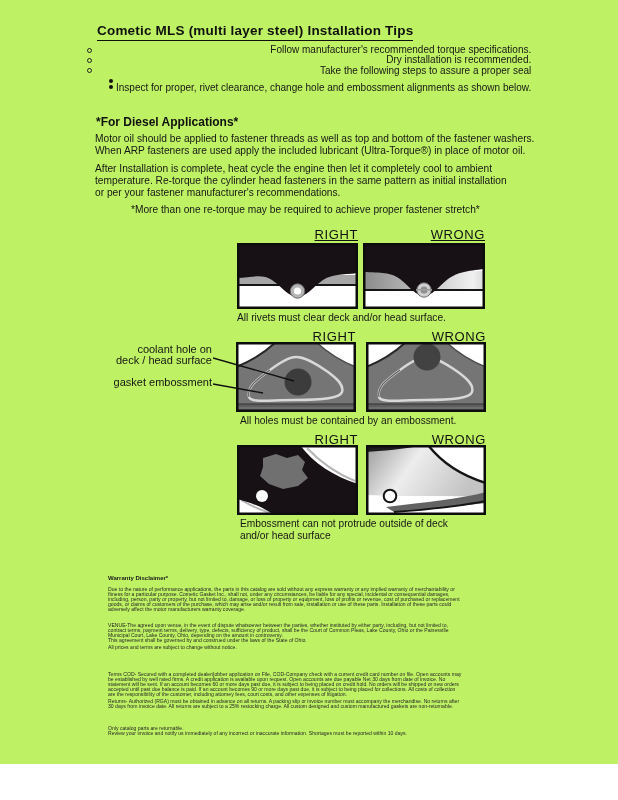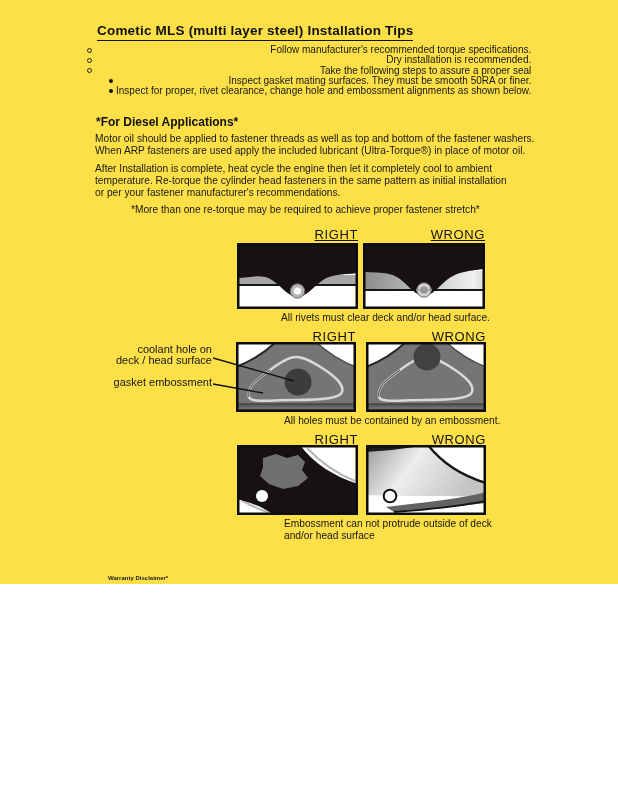--- a/index.html
+++ b/index.html
@@ -1,17 +1,17 @@
 <!DOCTYPE html>
 <html><head>
 <meta charset="utf-8">
 <style>
   html,body{margin:0;padding:0;background:#ffffff;}
   .page{
-    position:relative;width:618px;height:584px;background:#fde047;overflow:hidden;
+    position:relative;width:618px;height:764px;background:#bef264;overflow:hidden;
     font-family:"Liberation Sans","DejaVu Sans",sans-serif;color:#1c1c1c;
   }
   .pre{white-space:pre-line;}
   
   .title{
     position:absolute;left:97px;top:23px;font-size:13.5px;font-weight:bold;
     letter-spacing:.2px;color:#101010;border-bottom:1.8px solid #101010;padding-bottom:1.5px;
   }
   .bullets{position:absolute;left:87px;top:45px;font-size:10px;line-height:10.3px;color:#161616;}
   .brow{display:flex;align-items:flex-start;justify-content:space-between;}
@@ -34,21 +34,21 @@
   .h-r3w{left:366px;width:120px;top:432px;}
   
   .dg{position:absolute;display:block;}
   .b-r1r{left:237px;top:243px;}
   .b-r1w{left:363px;top:243px;}
   .b-r2r{left:236px;top:342px;}
   .b-r2w{left:366px;top:342px;}
   .b-r3r{left:237px;top:445px;}
   .b-r3w{left:366px;top:445px;}
   
-  .cap{position:absolute;font-size:10.2px;color:#151515;line-height:12px;margin-left:44px;}
+  .cap{position:absolute;font-size:10.2px;color:#151515;line-height:12px;}
   .cap1{left:237px;top:312px;}
   .cap2{left:240px;top:415px;}
   .cap3{left:240px;top:518px;}
   .lab{position:absolute;font-size:11px;line-height:11px;text-align:right;color:#151515;}
   .lab1{left:108px;top:344px;width:104px;}
   .lab2{left:96px;top:377px;width:116px;}
   .leader{position:absolute;z-index:3;}
   .lead1{left:213px;top:352px;}
   .lead2{left:213px;top:380px;}
   
@@ -78,21 +78,20 @@
     <div class="brow">
       <span class="dot-hollow"></span>
       <span>Dry installation is recommended.</span>
     </div>
     <div class="brow">
       <span class="dot-hollow"></span>
       <span>Take the following steps to assure a proper seal</span>
     </div>
     <div class="brow sub">
       <span class="dot-solid"></span>
-      <span>Inspect gasket mating surfaces.  They must be smooth 50RA or finer.</span>
     </div>
     <div class="brow sub">
       <span class="dot-solid"></span>
       <span>Inspect for proper, rivet clearance, change hole and embossment alignments as shown below.</span>
     </div>
   </div>
 
   <div class="diesel-h">*For Diesel Applications*</div>
   <div class="body-p dp2 pre">After Installation is complete, heat cycle the engine then let it completely cool to ambient
 temperature. Re-torque the cylinder head fasteners in the same pattern as initial installation

